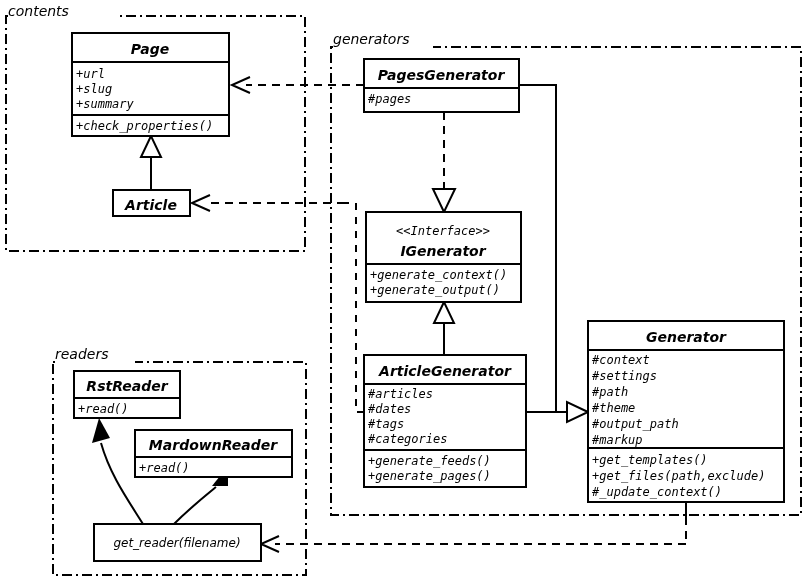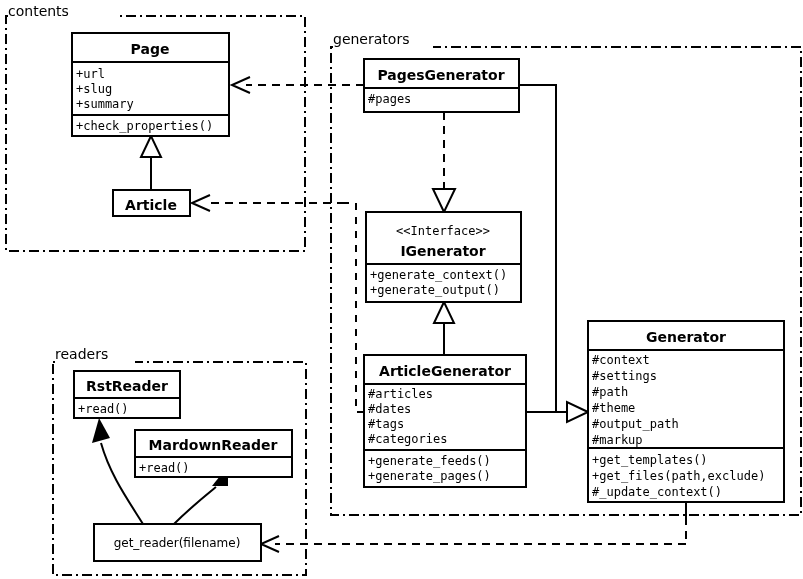--- a/index.html
+++ b/index.html
@@ -1,18 +1,18 @@
 <!DOCTYPE html>
 <html><head>
 <meta charset="utf-8">
 <style>
   html,body{margin:0;padding:0;background:#ffffff;}
   body{width:803px;height:579px;overflow:hidden;
        font-family:"DejaVu Sans",sans-serif;}
-  #diagram{position:relative;width:803px;height:579px;}
+  #diagram{position:relative;width:803px;height:579px;font-style:italic;}
   svg{display:block;}
   .pkg-label{font-family:"DejaVu Sans",sans-serif;font-size:14px;fill:#000;}
   .cls-name{font-family:"DejaVu Sans",sans-serif;font-size:14px;font-weight:bold;fill:#000;text-anchor:middle;}
   .cls-stereo{font-family:"DejaVu Sans Mono",monospace;font-size:12px;fill:#000;text-anchor:middle;}
   .cls-member{font-family:"DejaVu Sans Mono",monospace;font-size:12px;fill:#000;}
   .fn-label{font-family:"DejaVu Sans",sans-serif;font-size:12px;fill:#000;text-anchor:middle;}
   .box{fill:#ffffff;stroke:#000000;stroke-width:2;}
   .sep{stroke:#000000;stroke-width:2;}
   .edge{stroke:#000000;stroke-width:2;fill:none;}
   .edge-dash{stroke:#000000;stroke-width:2;fill:none;stroke-dasharray:8 6;}

